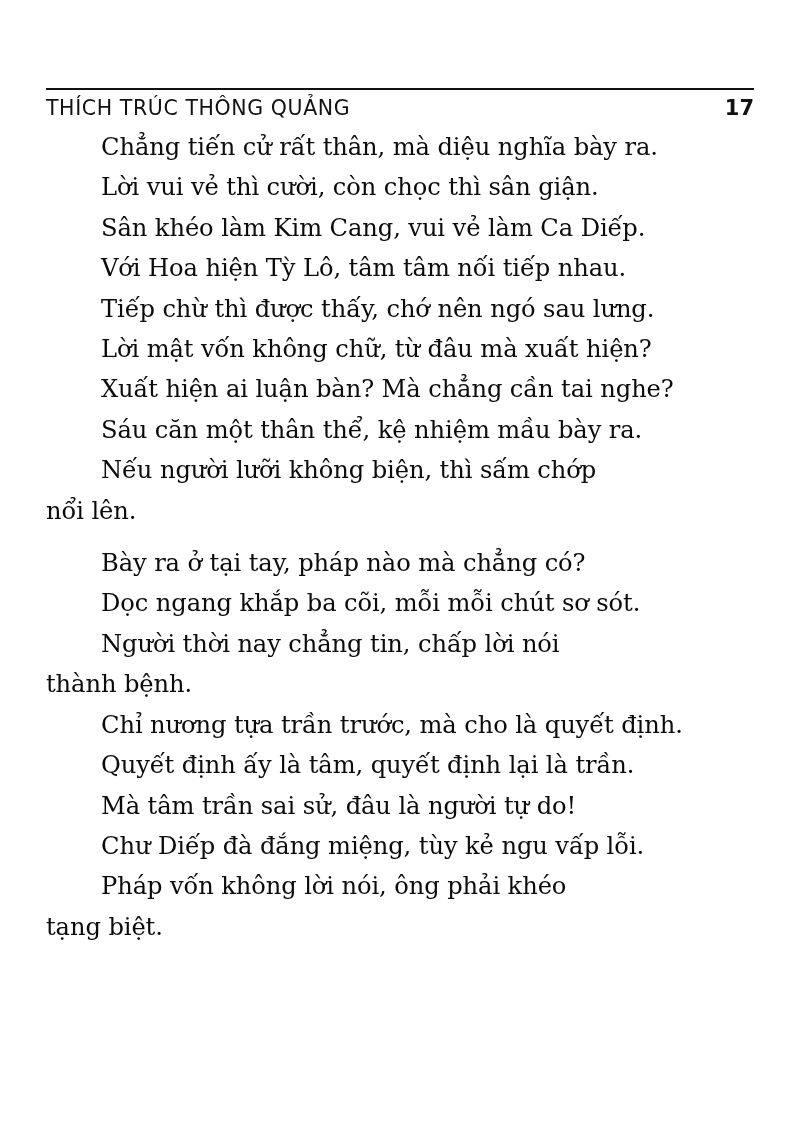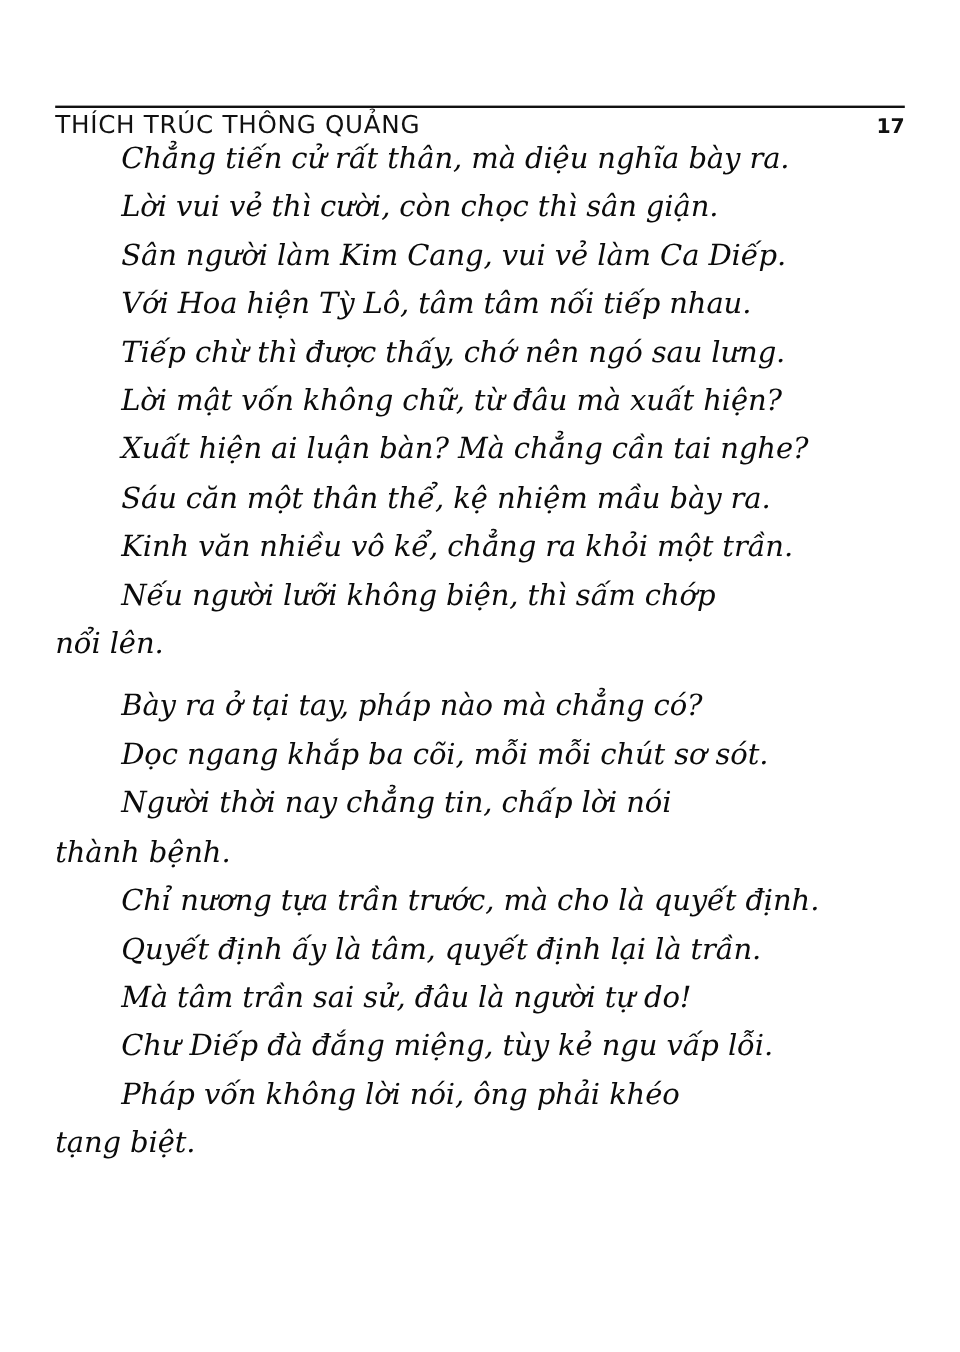--- a/index.html
+++ b/index.html
@@ -33,39 +33,38 @@
   .header-title {
     font-family: "DejaVu Sans", sans-serif;
     font-size: 20.5px;
     letter-spacing: 0.6px;
     font-weight: 400;
     color: #111;
     white-space: nowrap;
   }
   .header-page {
     font-family: "DejaVu Sans", sans-serif;
-    font-size: 17px;
+    font-size: 21px;
     font-weight: bold;
     color: #111;
     margin-top: 48px;
   }
   .header-rule {
     position: absolute;
     left: 46px;
     top: 88px;
     width: 708px;
     height: 2px;
     background: #111;
   }
   .body-text {
     position: absolute;
     left: 46px;
-    top: 112px;
+    top: 127px;
     width: 712px;
-    font-style: italic;
   }
   .line {
     font-family: "DejaVu Serif", serif;
     font-size: 24.2px;
     line-height: 40.4px;
     color: #0b0b0b;
     white-space: pre;
     padding-left: 55px;
     letter-spacing: -0.1px;
   }
@@ -85,27 +84,26 @@
 
   <div class="header">
     <div class="header-title">THÍCH TRÚC THÔNG QUẢNG</div>
     <div class="header-page">17</div>
   </div>
   <div class="header-rule"></div>
 
   <div class="body-text">
       <div class="line">Chẳng tiến cử rất thân, mà diệu nghĩa bày ra.</div>
       <div class="line">Lời vui vẻ thì cười, còn chọc thì sân giận.</div>
-      <div class="line">Sân người làm Kim Cang, vui vẻ làm Ca Diếp.</div>
+      <div class="line">Sân khéo làm Kim Cang, vui vẻ làm Ca Diếp.</div>
       <div class="line">Với Hoa hiện Tỳ Lô, tâm tâm nối tiếp nhau.</div>
       <div class="line">Tiếp chừ thì được thấy, chớ nên ngó sau lưng.</div>
       <div class="line">Lời mật vốn không chữ, từ đâu mà xuất hiện?</div>
       <div class="line">Xuất hiện ai luận bàn? Mà chẳng cần tai nghe?</div>
       <div class="line">Sáu căn một thân thể, kệ nhiệm mầu bày ra.</div>
-      <div class="line">Kinh văn nhiều vô kể, chẳng ra khỏi một trần.</div>
       <div class="line">Nếu người lưỡi không biện, thì sấm chớp</div>
       <div class="line indent-right">nổi lên.</div>
       <div class="stanza-gap"></div>
       <div class="line">Bày ra ở tại tay, pháp nào mà chẳng có?</div>
       <div class="line">Dọc ngang khắp ba cõi, mỗi mỗi chút sơ sót.</div>
       <div class="line">Người thời nay chẳng tin, chấp lời nói</div>
       <div class="line indent-right">thành bệnh.</div>
       <div class="line">Chỉ nương tựa trần trước, mà cho là quyết định.</div>
       <div class="line">Quyết định ấy là tâm, quyết định lại là trần.</div>
       <div class="line">Mà tâm trần sai sử, đâu là người tự do!</div>

